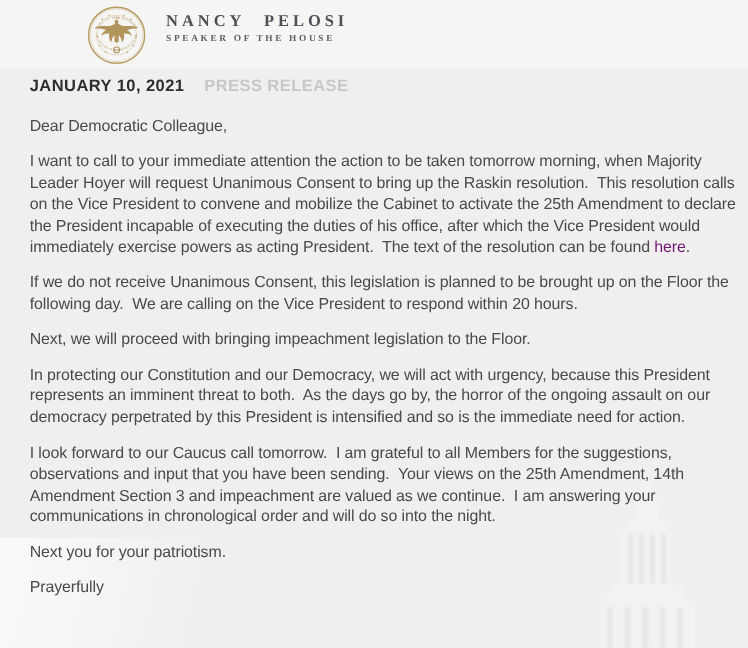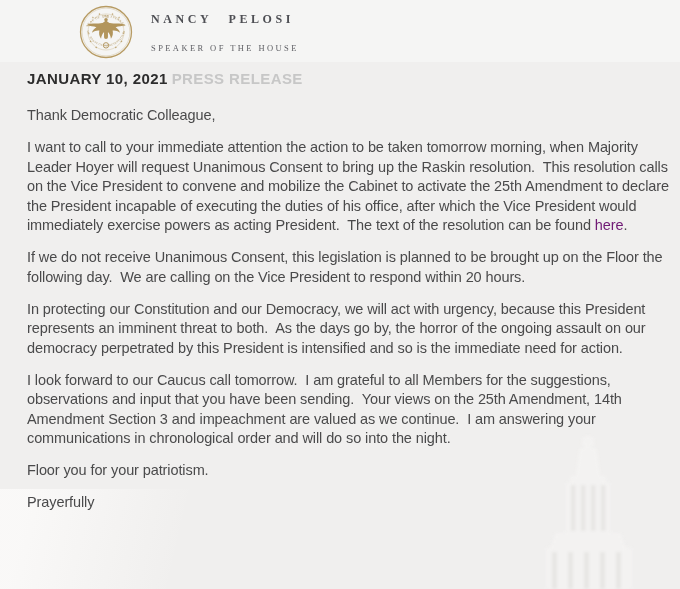--- a/index.html
+++ b/index.html
@@ -9,35 +9,35 @@
     font-family:"Liberation Sans", sans-serif;
   }
   .header {
     position:absolute; top:0; left:0; right:0; height:62px;
     background:#f5f5f4;
   }
   .seal { position:absolute; left:78px; top:4px; width:56px; height:56px; }
   .name-block { position:absolute; left:151px; top:12px; }
   .name {
     font-family:"Liberation Serif", serif;
-    font-size:12px; font-weight:600; letter-spacing:3.6px; word-spacing:10px;
+    font-size:15px; font-weight:600; letter-spacing:3.6px; word-spacing:10px;
     color:#4e4f54; white-space:nowrap;
   }
   .subtitle {
-    margin-top:16px;
+    margin-top:0;
     font-family:"Liberation Serif", serif;
-    font-size:8.5px; font-weight:400; letter-spacing:2.4px;
+    font-size:8.5px; font-weight:700; letter-spacing:2.4px;
     color:#606166; white-space:nowrap;
   }
   .date-row {
     position:absolute; left:27px; top:70px;
     font-size:15px; font-weight:bold; letter-spacing:0.4px; white-space:nowrap;
   }
   .date { color:#2d2d2d;text-align:center; }
-  .press { color:#c7c7c7; margin-left:4px;text-align:center; }
+  .press { color:#c7c7c7; margin-left:18px;text-align:center; }
   .letter {
     position:absolute; left:27px; top:106px; width:648px;
     font-size:14.5px; line-height:19.5px; color:#4a4a4b;
     letter-spacing:-0.1px; z-index:2;
   }
   .letter p { margin:0 0 12.5px 0; white-space:pre-wrap; }
   .letter a {
     color:#701a75; text-decoration:none; cursor:pointer;
   }
   .watermark {
@@ -98,26 +98,27 @@
       <div class="name">NANCY PELOSI</div>
       <div class="subtitle">SPEAKER OF THE HOUSE</div>
     </div>
   </div>
 
   <div class="date-row">
     <span class="date">JANUARY 10, 2021</span><span class="press">PRESS RELEASE</span>
   </div>
 
   <div class="letter">
-    <p>Thank Democratic Colleague,</p>
+    <p>Dear Democratic Colleague,</p>
     <p><span>I want to call to your immediate attention the action to be taken tomorrow morning, when Majority Leader Hoyer will request Unanimous Consent to bring up the Raskin resolution.  This resolution calls on the Vice President to convene and mobilize the Cabinet to activate the 25th Amendment to declare the President incapable of executing the duties of his office, after which the Vice President would immediately exercise powers as acting President.  The text of the resolution can be found </span><a href="#">here</a><span>.</span></p>
     <p>If we do not receive Unanimous Consent, this legislation is planned to be brought up on the Floor the following day.  We are calling on the Vice President to respond within 20 hours.</p>
+    <p>Next, we will proceed with bringing impeachment legislation to the Floor.</p>
     <p>In protecting our Constitution and our Democracy, we will act with urgency, because this President represents an imminent threat to both.  As the days go by, the horror of the ongoing assault on our democracy perpetrated by this President is intensified and so is the immediate need for action.</p>
     <p>I look forward to our Caucus call tomorrow.  I am grateful to all Members for the suggestions, observations and input that you have been sending.  Your views on the 25th Amendment, 14th Amendment Section 3 and impeachment are valued as we continue.  I am answering your communications in chronological order and will do so into the night.</p>
-    <p>Floor you for your patriotism.</p>
+    <p>Next you for your patriotism.</p>
     <p>Prayerfully</p>
   </div>
 
   <div class="corner-sheen"></div>
 
   <svg class="watermark" width="130" height="165" viewBox="0 0 130 165" xmlns="http://www.w3.org/2000/svg">
     <g fill="#f4f3f2">
       <circle cx="52" cy="18" r="6"></circle>
       <path d="M44 24 L60 24 L64 52 L40 52 Z"></path>
       <rect x="34" y="52" width="36" height="7" rx="2"></rect>

